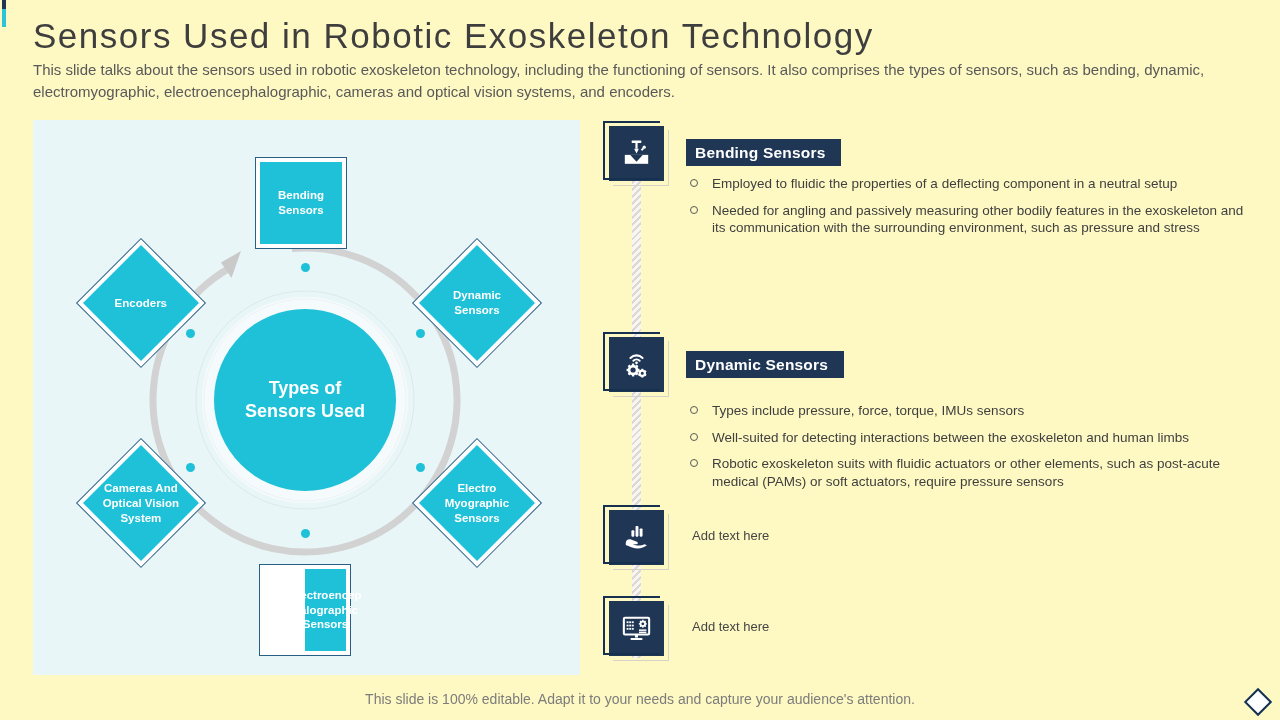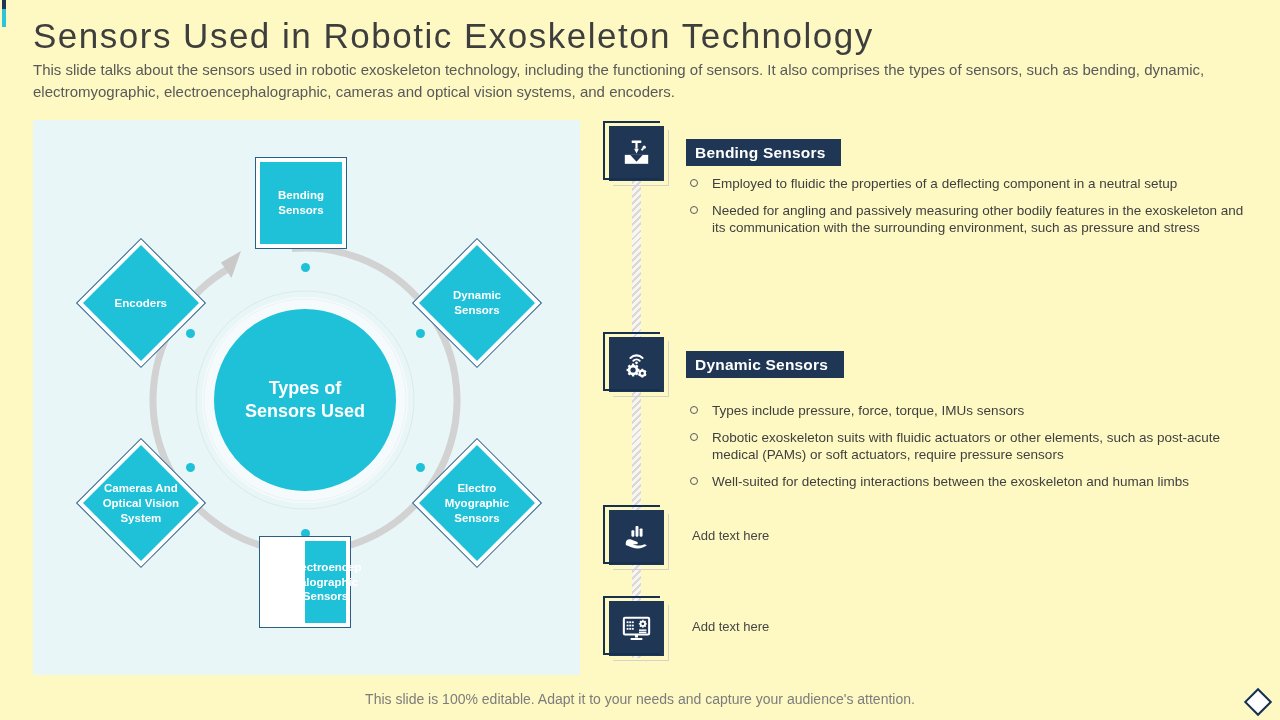--- a/index.html
+++ b/index.html
@@ -115,21 +115,21 @@
 Sensors</div>
         </div>
     </div>
     <div class="node diamond" style="left:398px; top:337px;">
       <div class="fill">
           <div class="label">Electro
 Myographic
 Sensors</div>
         </div>
     </div>
-    <div class="node square" style="left:226px; top:416px;padding-left:45px;">
+    <div class="node square" style="left:226px; top:444px;padding-left:45px;">
       <div class="fill">
           <div class="label">Electroencep
 halographic
 Sensors</div>
         </div>
     </div>
     <div class="node diamond" style="left:62px; top:337px;">
       <div class="fill">
           <div class="label">Cameras And
 Optical Vision
@@ -185,22 +185,22 @@
         <line x1="14.38" y1="17.25" x2="13.43" y2="16.7"></line>
           <line x1="14.38" y1="19.35" x2="13.43" y2="19.9"></line>
         <line x1="16.2" y1="20.4" x2="16.2" y2="21.5"></line>
           <line x1="18.02" y1="19.35" x2="18.97" y2="19.9"></line>
       </g>
     </svg>
   </div>
   <div class="section-header" style="top:351px;">Dynamic Sensors</div>
   <ul class="bullets" style="top:386px;margin-top:16px;">
     <li>Types include pressure, force, torque, IMUs sensors</li>
+    <li>Well-suited for detecting interactions between the exoskeleton and human limbs</li>
     <li>Robotic exoskeleton suits with fluidic actuators or other elements, such as post-acute medical (PAMs) or soft actuators, require pressure sensors</li>
-    <li>Well-suited for detecting interactions between the exoskeleton and human limbs</li>
   </ul>
 
   <div class="tile" style="top:510px;">
     <svg viewBox="0 0 24 24">
       <rect x="8.3" y="6.8" width="2.1" height="4.6" rx="0.6" fill="#fff"></rect>
       <rect x="11.3" y="3.6" width="2.1" height="7.8" rx="0.6" fill="#fff"></rect>
       <rect x="14.3" y="5.4" width="2.1" height="6" rx="0.6" fill="#fff"></rect>
       <path d="M4.2 15.8 C4.4 13.6 6.4 12.9 8 13.5 L12.3 15 C13.4 15.4 13.1 16.9 11.9 16.9 L9.3 16.9 C12.2 18.3 15.6 18.1 17.9 16.9 L19.6 17.7 C16.8 20.1 12.3 20.6 8.8 19.2 L4.2 17.5 Z" fill="#fff"></path>
     </svg>
   </div>

